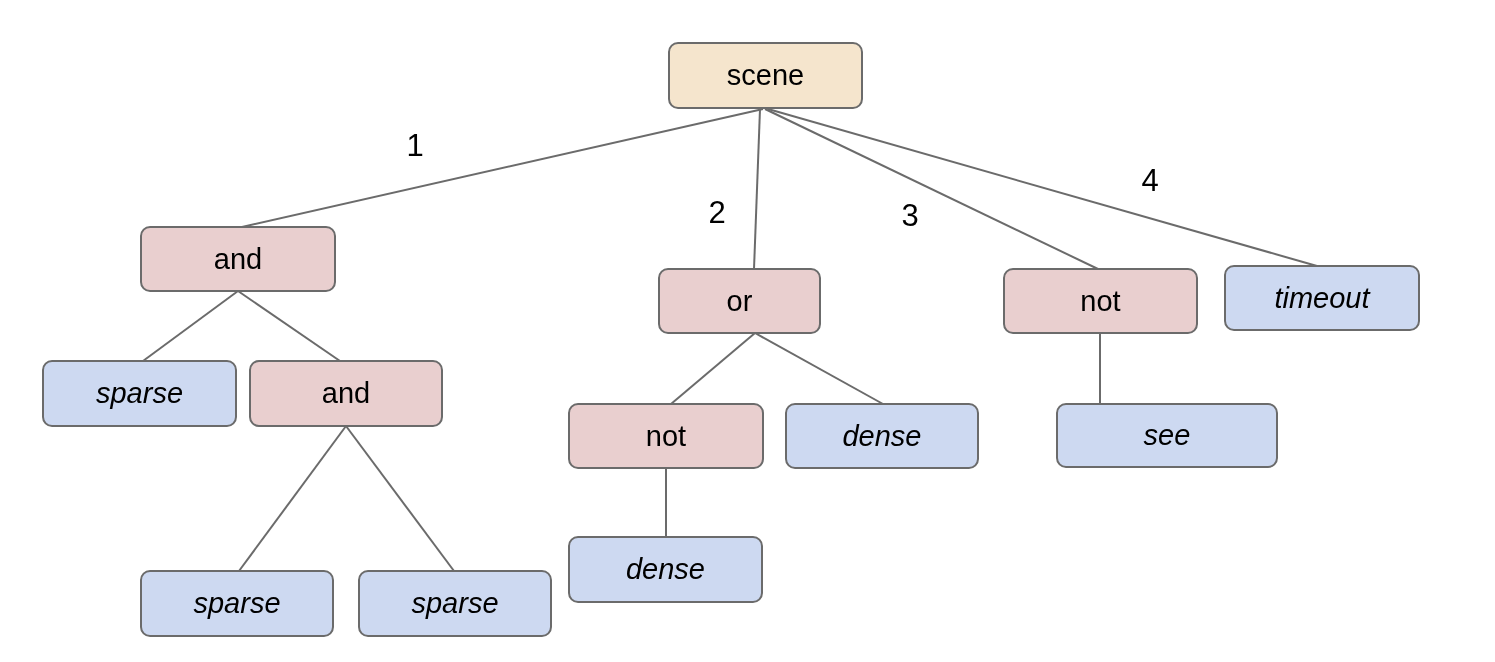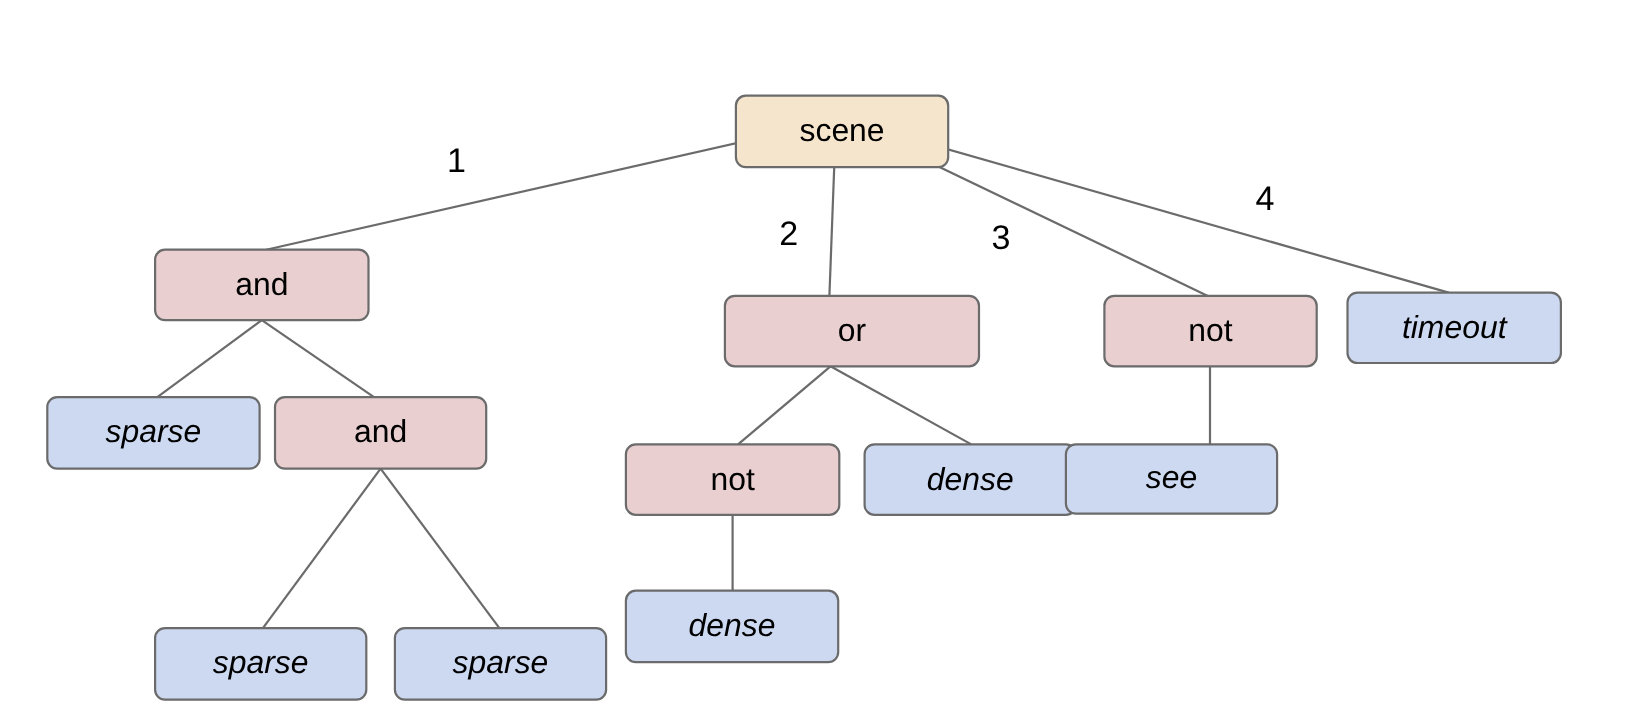--- a/index.html
+++ b/index.html
@@ -33,21 +33,21 @@
     border: 2px solid var(--border, #6b6b6b);
     border-radius: 10px;
     display: flex;
     align-items: center;
     justify-content: center;
     font-size: 29px;
     line-height: 1;
     color: var(--text, #000000);
     white-space: nowrap;
   }
-  .node.root     { background: var(--root-fill, #f5e5cd); margin-top: 44px; }
+  .node.root     { background: var(--root-fill, #f5e5cd); }
   .node.operator { background: var(--operator-fill, #e9cfcf); text-align: center; }
   .node.leaf     { background: var(--leaf-fill, #cdd9f1); font-style: italic; }
   .edge-label {
     position: absolute;
     transform: translate(-50%, -50%);
     font-size: 31px;
     color: var(--text, #000000);
   }
 </style>
 </head>
@@ -70,25 +70,25 @@
     <line x1="666" y1="468" x2="666" y2="537"></line>
   </svg>
 
   <div class="edge-label" style="left:415px;  top:146px">1</div>
   <div class="edge-label" style="left:717px;  top:213px">2</div>
   <div class="edge-label" style="left:910px;  top:216px">3</div>
   <div class="edge-label" style="left:1150px; top:181px">4</div>
 
   <div class="node root" style="left:668px;  top:42px;  width:195px; height:67px">scene</div>
   <div class="node operator" style="left:140px;  top:226px; width:196px; height:66px">and</div>
-  <div class="node operator" style="left:658px;  top:268px; width:233px; height:66px">or</div>
+  <div class="node operator" style="left:658px;  top:268px; width:163px; height:66px">or</div>
   <div class="node operator" style="left:1003px; top:268px; width:195px; height:66px">not</div>
   <div class="node leaf" style="left:1224px; top:265px; width:196px; height:66px">timeout</div>
   <div class="node leaf" style="left:42px;   top:360px; width:195px; height:67px">sparse</div>
   <div class="node operator" style="left:249px;  top:360px; width:194px; height:67px">and</div>
   <div class="node operator" style="left:568px;  top:403px; width:196px; height:66px">not</div>
   <div class="node leaf" style="left:785px;  top:403px; width:194px; height:66px">dense</div>
-  <div class="node leaf" style="left:968px; top:403px; width:194px; height:65px">see</div>
+  <div class="node leaf" style="left:1056px; top:403px; width:222px; height:65px">see</div>
   <div class="node leaf" style="left:140px;  top:570px; width:194px; height:67px">sparse</div>
   <div class="node leaf" style="left:358px;  top:570px; width:194px; height:67px">sparse</div>
   <div class="node leaf" style="left:568px;  top:536px; width:195px; height:67px">dense</div>
 
 </div>
 
 </body></html>

